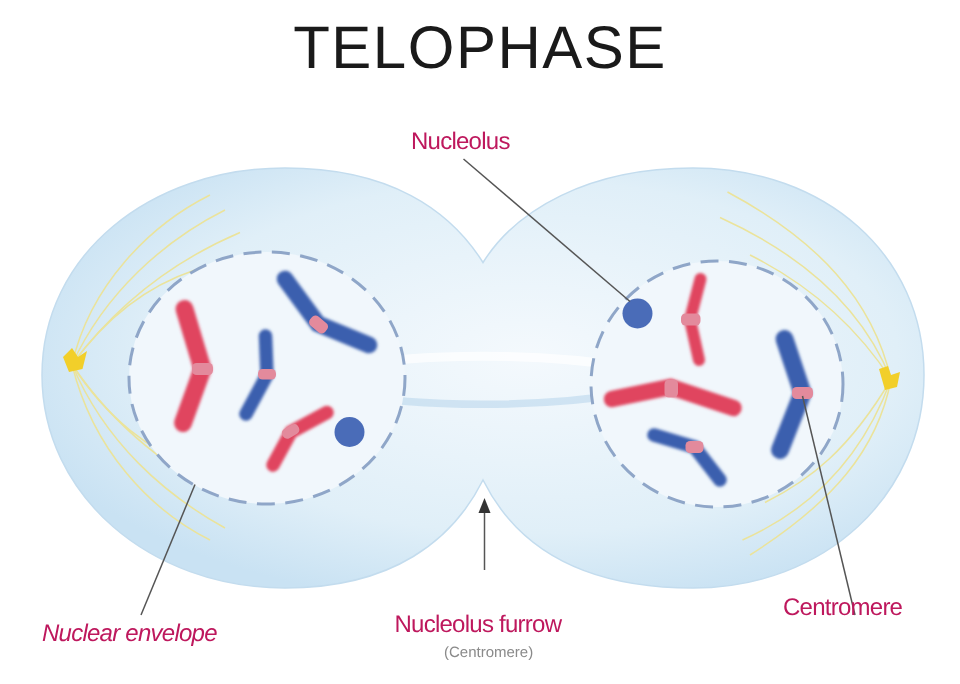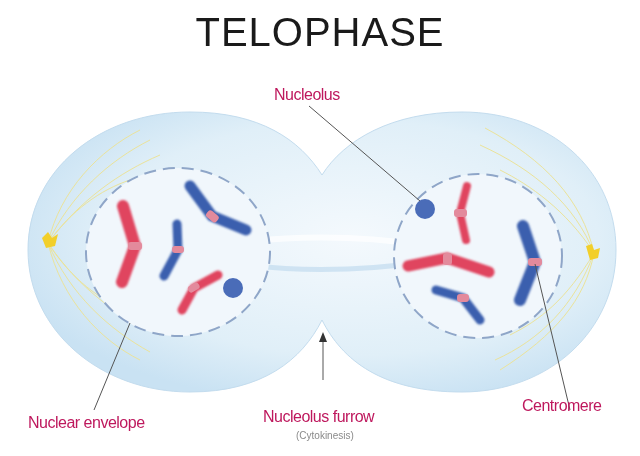--- a/index.html
+++ b/index.html
@@ -94,16 +94,16 @@
   <g stroke="#555" stroke-width="1" fill="none">
     <line x1="309" y1="106" x2="420" y2="201"></line>
     <line x1="130" y1="323" x2="94" y2="410"></line>
     <line x1="535" y1="264" x2="570" y2="410"></line>
     <line x1="323" y1="380" x2="323" y2="340"></line>
   </g>
   <path d="M319,342 L323,332 L327,342 Z" fill="#333"></path>
 </svg>
 
 <div class="lbl" style="left:274px;top:86px;">Nucleolus</div>
-<div class="lbl" style="left:28px;top:414px;">Nuclear envelope</div>
+<div class="lbl" style="left:28px;top:414px;font-style:italic;">Nuclear envelope</div>
 <div class="lbl" style="left:263px;top:408px;">Nucleolus furrow</div>
-<div class="sub" style="left:296px;top:430px;">(Cytokinesis)</div>
+<div class="sub" style="left:296px;top:430px;">(Centromere)</div>
 <div class="lbl" style="left:522px;top:397px;text-align:right;">Centromere</div>
 
 </body></html>

